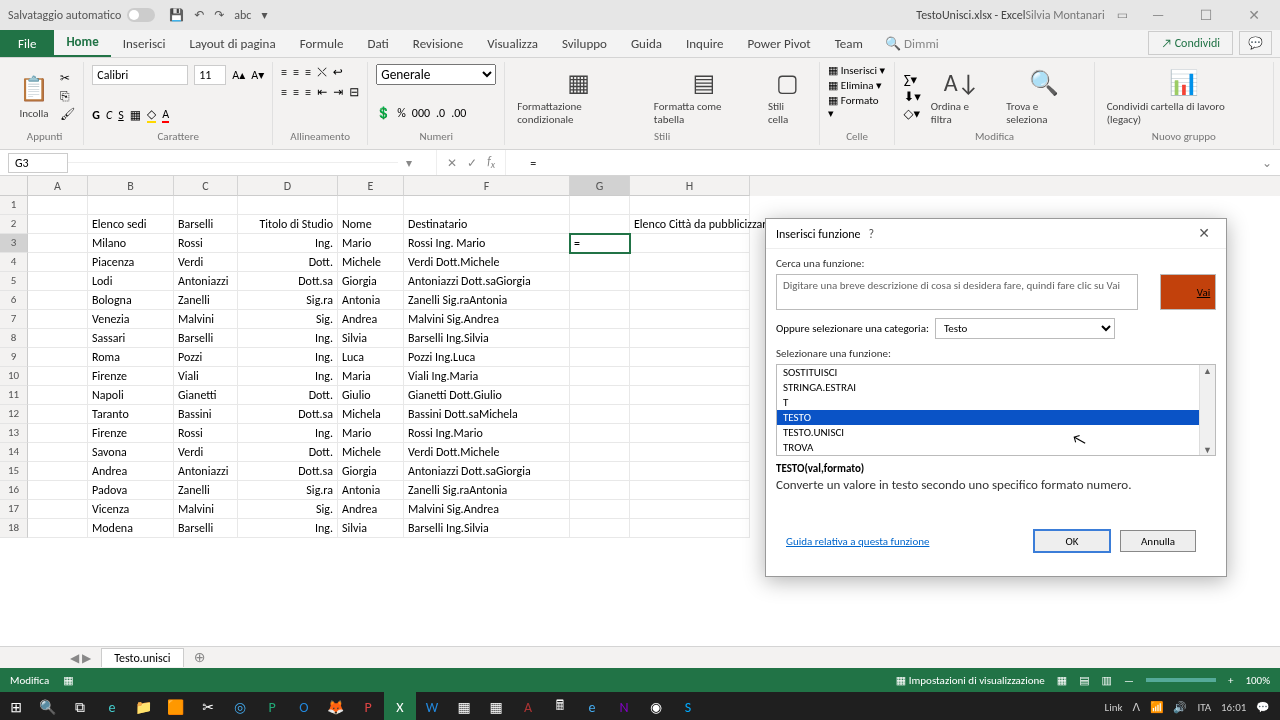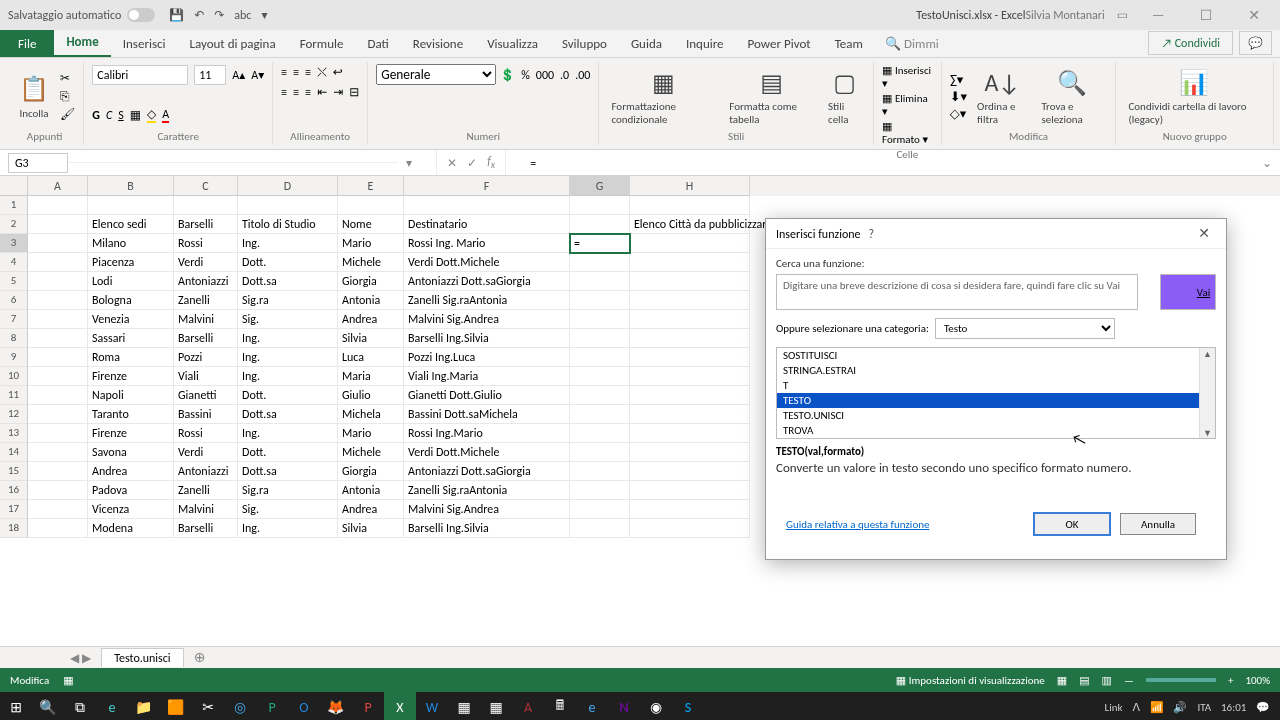--- a/index.html
+++ b/index.html
@@ -45,42 +45,42 @@
 .col-headers { display:flex; position:absolute; top:0; left:0; right:0; height:20px; background:#f3f2f1;}
 .corner { width:28px; border-right:1px solid #ccc; border-bottom:1px solid #ccc; background:#f3f2f1;}
 .ch { border-right:1px solid #d4d4d4; border-bottom:1px solid #ccc; text-align:center; font-size:12px; color:#555; line-height:20px;}
 .ch.A{width:60px;} .ch.B{width:86px;} .ch.C{width:64px;} .ch.D{width:100px;} .ch.E{width:66px;} .ch.F{width:166px;} .ch.G{width:60px;} .ch.H{width:120px;}
 .ch.selected { background:#d2d2d2;}
 .rows { position:absolute; top:20px; left:0; right:0;}
 .row { display:flex; height:19px;}
 .rh { width:28px; border-right:1px solid #ccc; border-bottom:1px solid #e4e4e4; text-align:center; font-size:11px; color:#555; background:#f3f2f1; line-height:18px;}
 .rh.selected { background:#d2d2d2;}
 .cell { border-right:1px solid #e8e8e8; border-bottom:1px solid #e8e8e8; padding:0 4px; font-size:12px; line-height:18px; white-space:nowrap; overflow:visible;}
-.cell.A{width:60px;} .cell.B{width:86px;} .cell.C{width:64px;} .cell.D{width:100px;} .cell.E{width:66px;} .cell.F{width:166px;} .cell.G{width:60px;} .cell.H{width:120px;}
+.cell.A{width:60px;} .cell.B{width:86px;} .cell.C{width:64px;} .cell.D{width:100px;text-align:right;} .cell.E{width:66px;} .cell.F{width:166px;} .cell.G{width:60px;} .cell.H{width:120px;}
 .cell.active { outline:2px solid #217346; outline-offset:-1px; background:#fff; z-index:2;}
 .sheet-tabs { height:22px; background:#f3f2f1; display:flex; align-items:center; padding-left:60px; border-top:1px solid #d4d4d4; font-size:12px;}
 .sheet-tab { padding:2px 12px; background:#fff; border:1px solid #ccc; border-bottom:none;}
 .sheet-tab.add { background:transparent; border:none; color:#888; font-size:14px; padding:0 10px;}
 .greenbar { height:24px; background:#217346; display:flex; align-items:center; padding:0 10px; color:#fff; font-size:11px;}
 .greenbar .right { margin-left:auto; display:flex; gap:12px; align-items:center;}
 .taskbar { height:30px; background:#1f1f1f; display:flex; align-items:center;}
 .taskbar .tb { width:32px; height:30px; display:flex; align-items:center; justify-content:center; color:#fff; font-size:14px;}
 .taskbar .tb.excel{background:#217346;}
 .taskbar .tray { margin-left:auto; display:flex; align-items:center; gap:10px; color:#ccc; font-size:11px; padding-right:10px;}
 
 
 .dialog { position:absolute; top:218px; left:765px; width:462px; background:#fff; border:1px solid #999; box-shadow:0 4px 20px rgba(0,0,0,0.3); z-index:100; font-size:11px;}
 .dialog .dlg-title { height:30px; display:flex; align-items:center; padding:0 10px; font-size:12px; border-bottom:1px solid #eee;}
 .dialog .dlg-title .close { margin-left:auto; font-size:14px; color:#555; padding:0 6px;}
 .dialog .dlg-title .help { font-size:12px; color:#555; padding:0 8px;}
 .dialog .body { padding:8px 10px;}
 .dialog label { display:block; margin-bottom:4px; color:#333;}
 .dialog .searchrow { display:flex; gap:22px; margin-bottom:8px;}
 .dialog .search { flex:1; border:1px solid #bbb; padding:4px 6px; font-size:11px; color:#666; height:36px;}
-.dialog .go { width:56px; border:1px solid #bbb; background:#8b5cf6; font-size:11px; text-decoration:underline;padding-left:31px;}
+.dialog .go { width:56px; border:1px solid #bbb; background:#c2410c; font-size:11px; text-decoration:underline;padding-left:31px;}
 .dialog .catrow { display:flex; align-items:center; gap:6px; margin-bottom:8px;}
 .dialog select { border:1px solid #bbb; padding:2px 4px; font-size:11px; width:180px; background:#fff;}
 .dialog .funclist { border:1px solid #bbb; height:92px; overflow:hidden; position:relative; margin-bottom:6px;}
 .dialog .funclist .item { padding:1px 6px; font-size:11px;}
 .dialog .funclist .item.sel { background:#0a53c6; color:#fff;}
 .dialog .funclist .sb { position:absolute; right:0; top:0; bottom:0; width:16px; background:#f0f0f0; border-left:1px solid #ddd; display:flex; flex-direction:column; justify-content:space-between; align-items:center; font-size:9px; color:#666;}
 .dialog .syntax { font-weight:bold; margin-bottom:2px; font-size:11px;}
 .dialog .desc { font-size:13px; color:#333; margin-bottom:30px;}
 .dialog .helplink { color:#0066cc; font-size:11px;}
 .dialog .btns { display:flex; gap:10px; justify-content:flex-end; padding:8px 10px; }
@@ -181,21 +181,21 @@
         <span>≡</span>
         <span>≡</span>
         <span>⇤</span>
         <span>⇥</span>
         <span>⊟</span>
       </div>
     </div>
     <div class="group-label">Allineamento</div>
   </div>
   <div class="group">
-    <div style="display:flex;flex-direction:row;gap:4px;">
+    <div style="display:flex;flex-direction:column;gap:20px;">
       <select style="width:120px;"><option>Generale</option></select>
       <div class="mini-row">
         <span>💲</span>
         <span>%</span>
         <span>000</span>
         <span>.0</span>
         <span>.00</span>
       </div>
     </div>
     <div class="group-label">Numeri</div>
@@ -547,20 +547,21 @@
   <div class="body">
     <label>Cerca una funzione:</label>
     <div class="searchrow">
       <div class="search">Digitare una breve descrizione di cosa si desidera fare, quindi fare clic su Vai</div>
       <button class="go">Vai</button>
     </div>
     <div class="catrow">
       <span>Oppure selezionare una categoria:</span>
       <select><option>Testo</option></select>
     </div>
+    <label>Selezionare una funzione:</label>
     <div class="funclist" id="funclist">
       <div class="item">SOSTITUISCI</div>
         <div class="item">STRINGA.ESTRAI</div>
         <div class="item">T</div>
         <div class="item sel">TESTO</div>
         <div class="item">TESTO.UNISCI</div>
         <div class="item">TROVA</div>
         <div class="item">UNICODE</div>
         <div class="sb">
           <span>▲</span>

